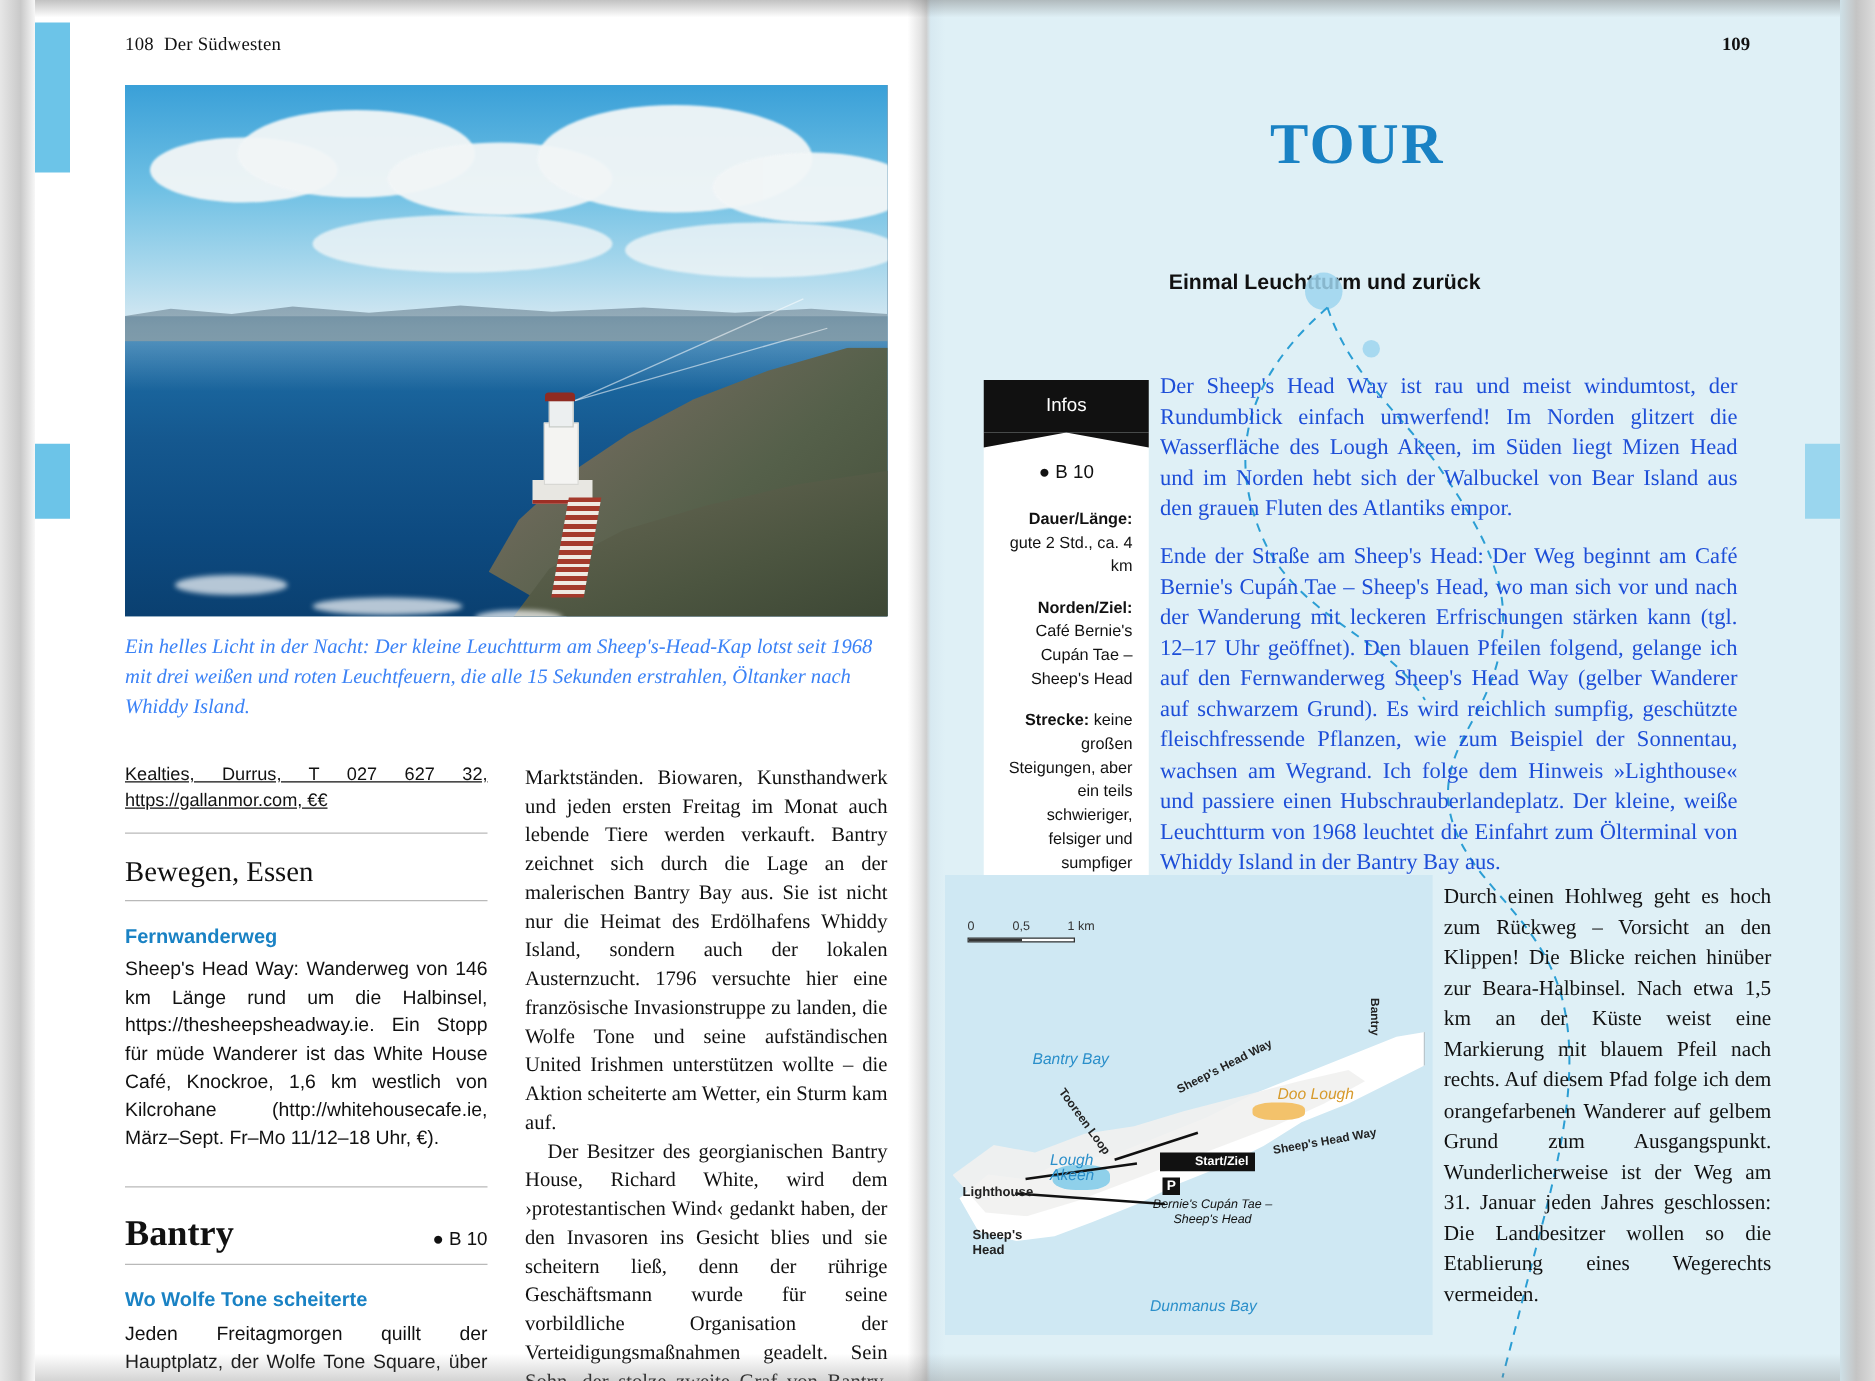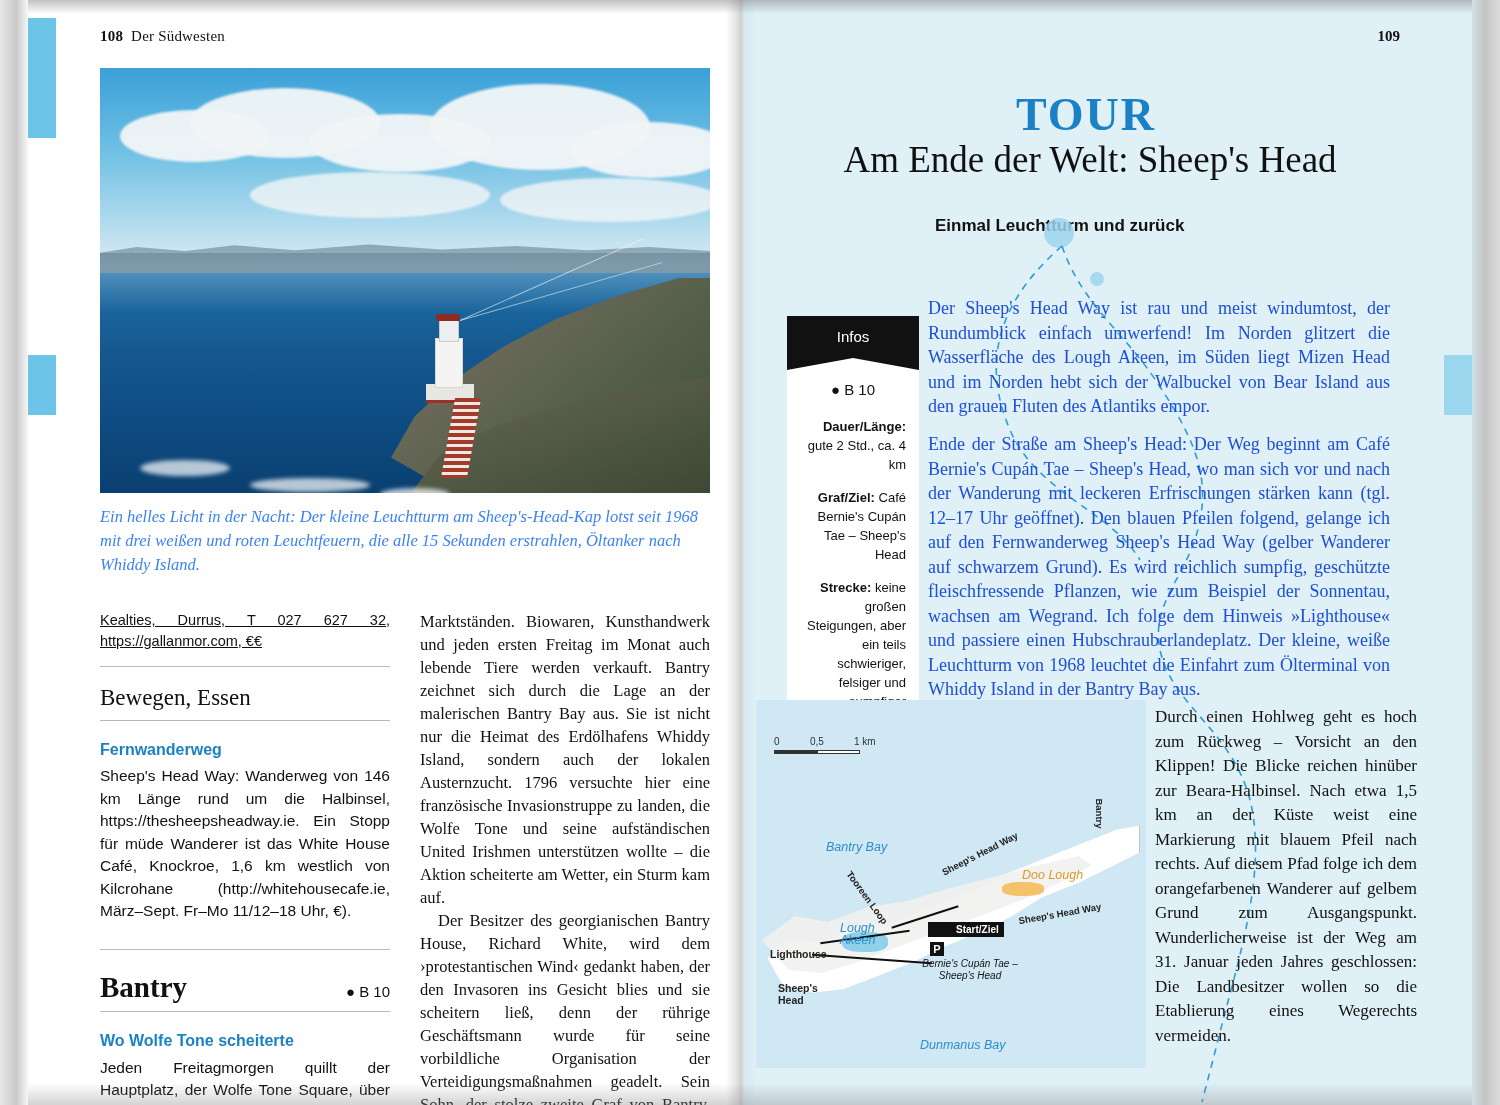--- a/index.html
+++ b/index.html
@@ -72,21 +72,21 @@
   .tab-right { right: 28px; top: 355px; height: 60px; background:#9ad6ee; }
 
   
   .l-header {
     position: absolute;
     left: 72px; top: 28px;
     font-size: 15px;
     color: #111;
     letter-spacing: .2px;
   }
-  .l-header b { font-weight: bold; margin-right: 8px; }
+  .l-header b { font-weight: normal; margin-right: 8px; }
 
   .photo {
     position: absolute;
     left: 72px; top: 68px;
     width: 610px; height: 425px;
     overflow: hidden;
     background: #0a4d77;
   }
   .sky {
     position: absolute; left: 0; top: 0; width: 610px; height: 185px;
@@ -251,21 +251,21 @@
     color: #111;
   }
   .bubble {
     position: absolute;
     border-radius: 50%;
     background: #9ed5ef;
     opacity: .85;
   }
   .info-box {
     position: absolute;
-    left: 787px; top: 316px;
+    left: 787px; top: 304px;
     width: 132px;
   }
   .info-tab {
     width: 132px; height: 42px;
     background: #111;
     color: #fff;
     font-family: "Liberation Sans", sans-serif;
     font-size: 15px;
     text-align: center;
     line-height: 42px;
@@ -462,40 +462,39 @@
       <div>Marktständen. Biowaren, Kunsthandwerk und jeden ersten Freitag im Monat auch lebende Tiere werden verkauft. Bantry zeichnet sich durch die Lage an der malerischen Bantry Bay aus. Sie ist nicht nur die Heimat des Erdölhafens Whiddy Island, sondern auch der lokalen Austernzucht. 1796 versuchte hier eine französische Invasionstruppe zu landen, die Wolfe Tone und seine aufständischen United Irishmen unterstützen wollte – die Aktion scheiterte am Wetter, ein Sturm kam auf.</div>
       <div style="text-indent:18px; margin-top:0;">Der Besitzer des georgianischen Bantry House, Richard White, wird dem ›protestantischen Wind‹ gedankt haben, der den Invasoren ins Gesicht blies und sie scheitern ließ, denn der rührige Geschäftsmann wurde für seine vorbildliche Organisation der Verteidigungsmaßnahmen geadelt. Sein Sohn, der stolze zweite Graf von Bantry, erwarb auf seiner Europareise die obligatorische, zusammenge-</div>
     </div>
   </div>
 
   <div class="right-page">
     <div class="r-pagenum">109</div>
   </div>
 
   <div class="tour-word">TOUR</div>
-  <div class="tour-title">Am Ende der Welt: Sheep's Head</div>
   <div class="tour-sub">Einmal Leuchtturm und zurück</div>
 
   <div class="bubble" style="left:1044px; top:218px; width:30px; height:30px;"></div>
   <div class="bubble" style="left:1090px; top:272px; width:14px; height:14px;"></div>
   <svg class="route-curve" width="1500" height="1105">
     <path d="M1062,246 C1080,300 1120,330 1150,372 C1190,430 1210,470 1200,520 C1190,575 1150,600 1160,650 C1172,706 1232,730 1250,800 C1268,872 1238,960 1218,1040 C1210,1072 1205,1090 1202,1102" fill="none" stroke="#2b9ed4" stroke-width="1.6" stroke-dasharray="7 6"></path>
     <path d="M1062,246 C1000,300 980,360 1010,430 C1038,494 1110,510 1140,560" fill="none" stroke="#2b9ed4" stroke-width="1.6" stroke-dasharray="7 6"></path>
   </svg>
 
   <div class="info-box">
     <div class="info-tab">Infos</div>
     <div class="info-body">
       <div class="info-loc">●&nbsp;<span>B 10</span></div>
       <div class="row">
         <b>Dauer/Länge:</b>
         <span>gute 2 Std., ca. 4 km</span>
       </div>
       <div class="row">
-        <b>Graf/Ziel:</b>
+        <b>Norden/Ziel:</b>
         <span>Café Bernie's Cupán Tae – Sheep's Head</span>
       </div>
       <div class="row">
         <b>Strecke:</b>
         <span>keine großen Steigungen, aber ein teils schwieriger, felsiger und sumpfiger Untergrund</span>
       </div>
     </div>
   </div>
 
   <div class="r-text" style="top:296px;">Der Sheep's Head Way ist rau und meist windumtost, der Rundumblick einfach umwerfend! Im Norden glitzert die Wasserfläche des Lough Akeen, im Süden liegt Mizen Head und im Norden hebt sich der Walbuckel von Bear Island aus den grauen Fluten des Atlantiks empor.</div>

